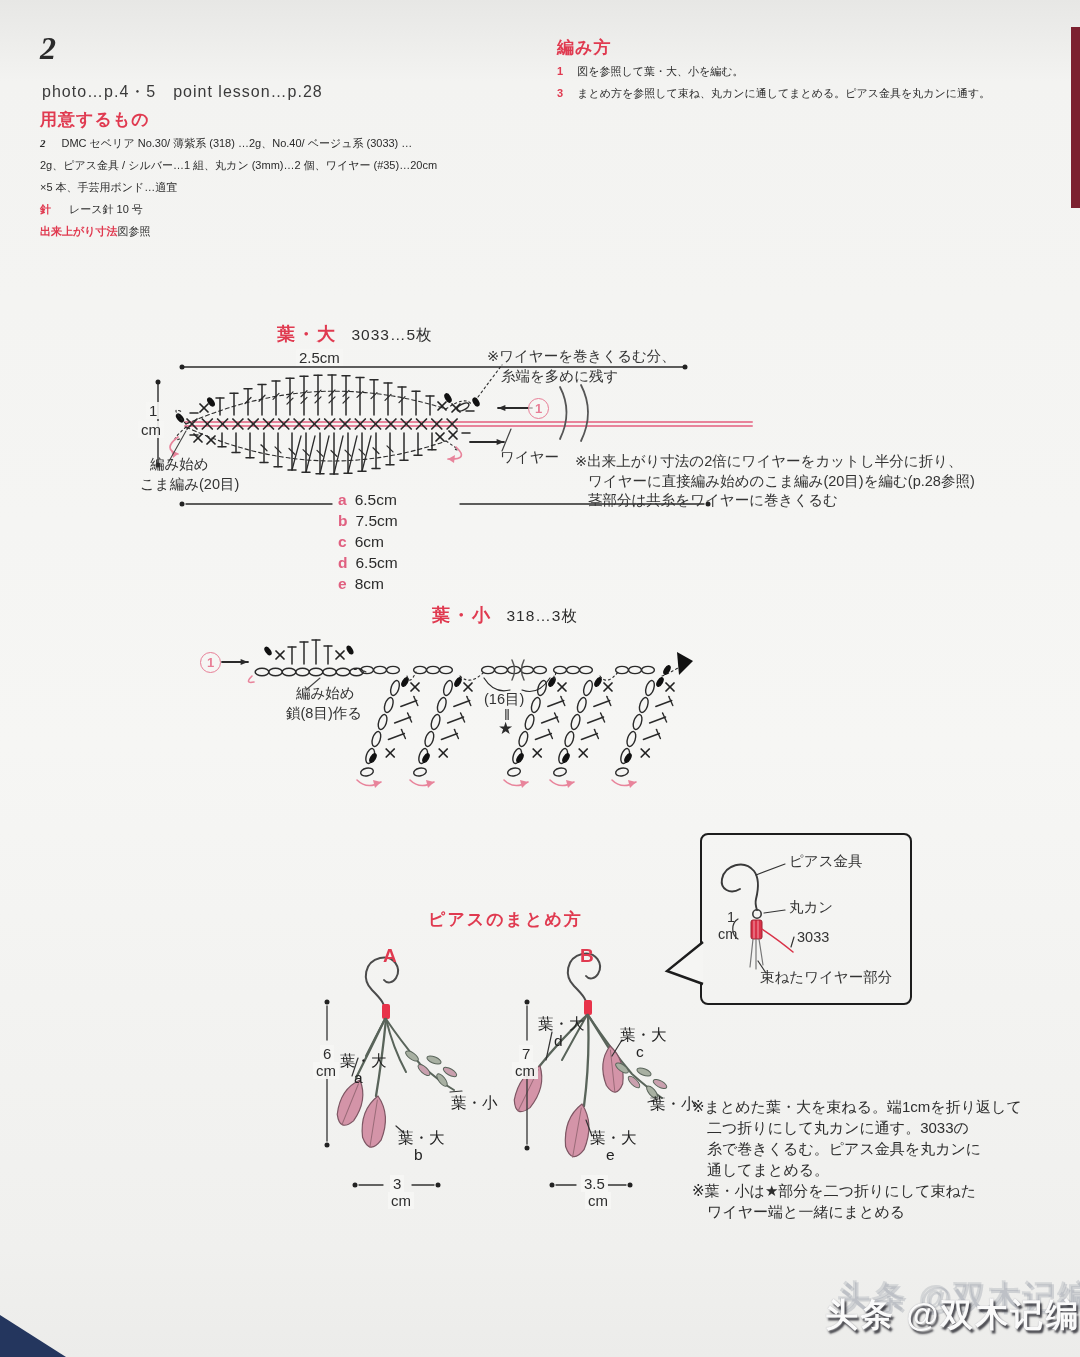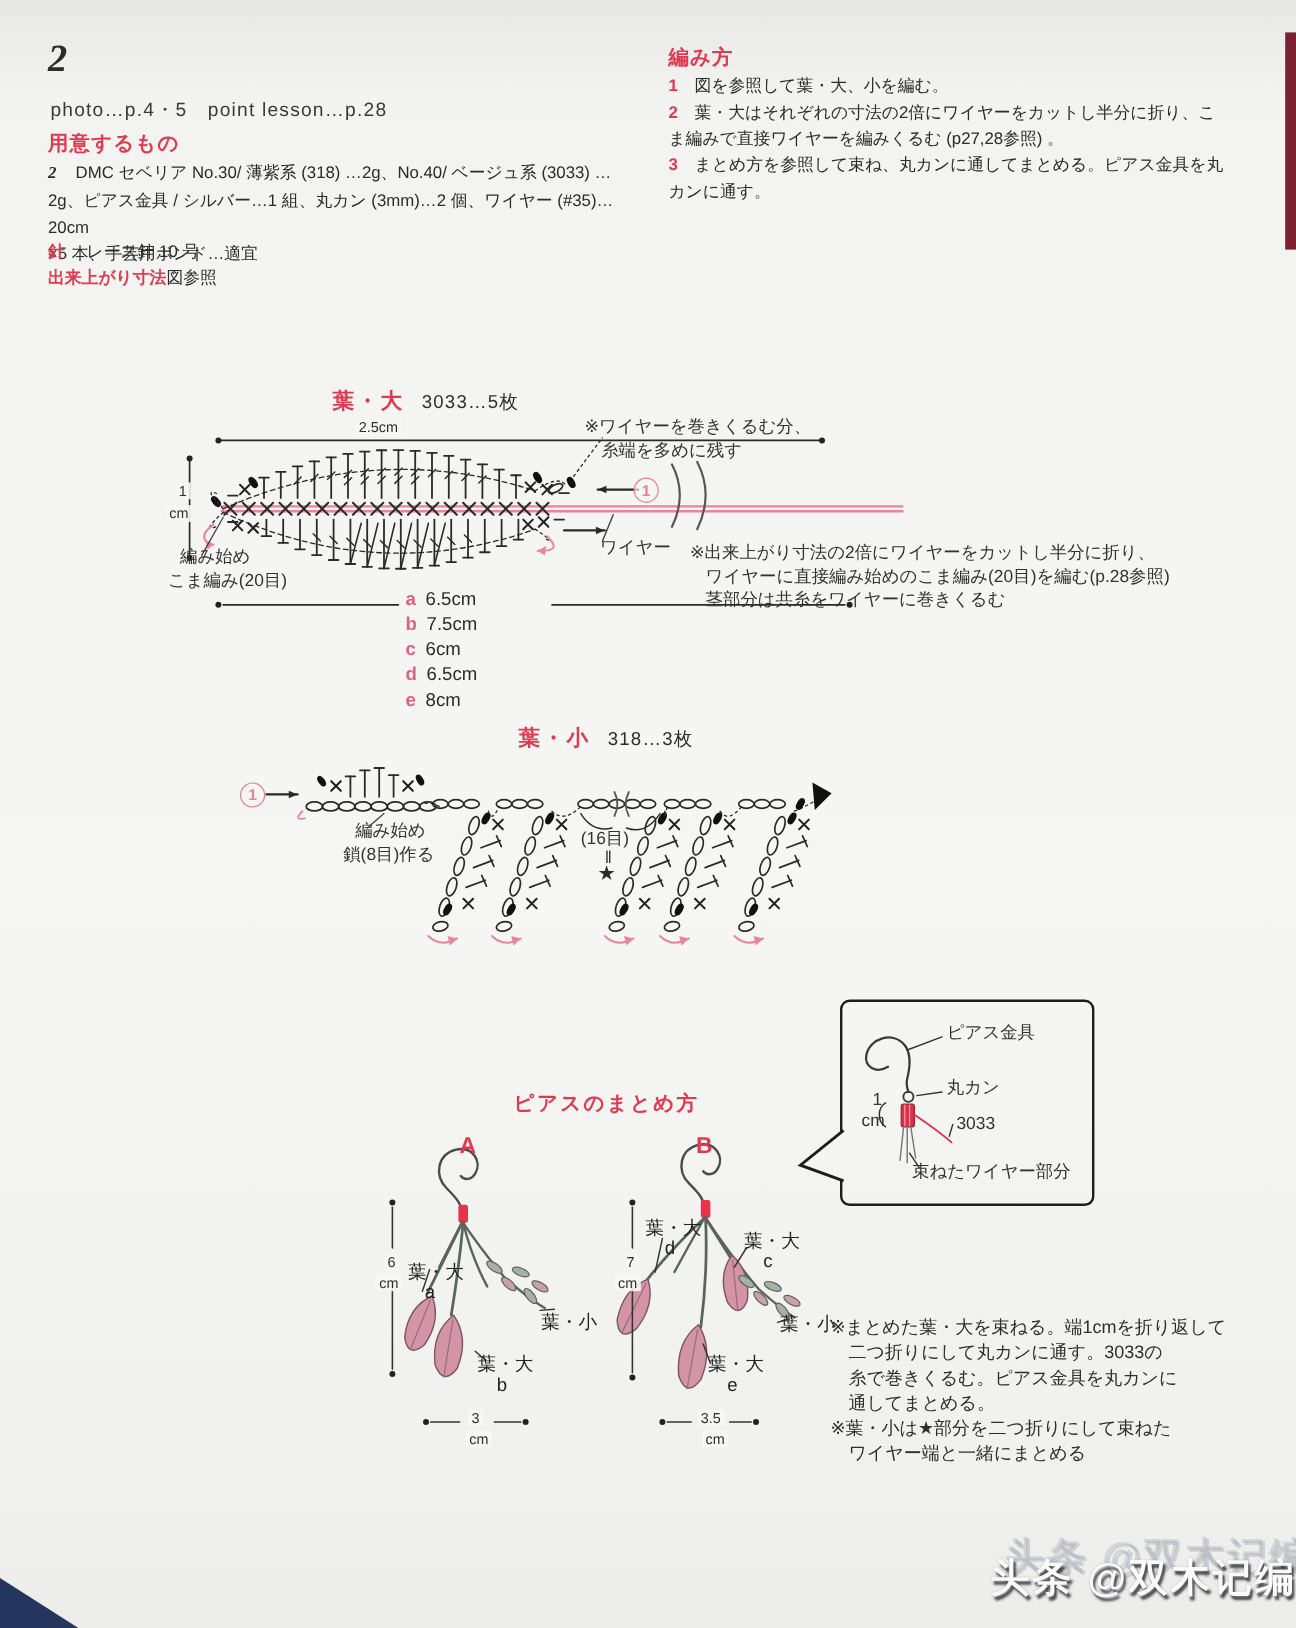--- a/index.html
+++ b/index.html
@@ -7,26 +7,26 @@
     width:1080px;height:1357px;position:relative;overflow:hidden;
     font-family:"Liberation Sans","DejaVu Sans",sans-serif;
     background:linear-gradient(180deg,#e7e7e5 0%,#f3f3f1 6%,#f6f6f4 55%,#f0f0ee 92%,#ececea 100%);
     color:#2b2b2b;
   }
   .abs{position:absolute;}
   .red{color:#e03a50;}
   .bold{font-weight:bold;}
   .serif-num{font-family:"Liberation Serif","DejaVu Serif",serif;font-style:italic;font-weight:bold;}
   .heading{font-size:17px;font-weight:bold;color:#e03a50;letter-spacing:1px;}
-  .body-text{font-size:14px;line-height:22px;}
+  .body-text{font-size:11px;line-height:22px;}
   .step{margin:0;}
   .step .num{color:#e03a50;font-weight:bold;margin-right:14px;}
   .chart-title{font-size:18px;font-weight:bold;color:#e03a50;letter-spacing:2px;}
   .chart-spec{font-size:15.5px;color:#2e2e2e;margin-left:10px;letter-spacing:1px;}
-  .dim-label{font-size:12px;color:#2e2e2e;background:rgba(246,246,244,0.9);padding:0 3px;}
+  .dim-label{font-size:15px;color:#2e2e2e;background:rgba(246,246,244,0.9);padding:0 3px;}
   .small-note{font-size:14.5px;line-height:19.5px;color:#333;}
   .circled-num{
     display:inline-block;width:19px;height:19px;border:1.6px solid #e87f97;border-radius:50%;
     color:#e87f97;font-size:13px;line-height:19px;text-align:center;font-weight:bold;background:rgba(246,246,244,0.7);
   }
   .len-row{font-size:15.5px;line-height:21px;}
   .len-row .key{color:#e06080;margin-right:8px;font-weight:bold;}
   .ab-label{font-size:19px;font-weight:bold;color:#e03a50;}
   .part-label{font-size:15.5px;color:#222;line-height:17px;}
   .callout-box{
@@ -60,21 +60,20 @@
 <div class="abs body-text" style="left:40px;top:198px;">
   <span class="red bold" style="margin-right:18px;">針</span><span>レース針 10 号</span>
 </div>
 <div class="abs body-text" style="left:40px;top:220px;">
   <span class="red bold" style="">出来上がり寸法</span><span>図参照</span>
 </div>
 
 <div class="abs heading" style="left:557px;top:36px;">編み方</div>
 <div class="abs body-text" style="left:557px;top:60px;width:470px;">
   <p class="step"><span class="num">1</span><span>図を参照して葉・大、小を編む。</span></p>
-  <p class="step"><span class="num">2</span><span>葉・大はそれぞれの寸法の2倍にワイヤーをカットし半分に折り、こま編みで直接ワイヤーを編みくるむ (p27,28参照) 。</span></p>
   <p class="step"><span class="num">3</span><span>まとめ方を参照して束ね、丸カンに通してまとめる。ピアス金具を丸カンに通す。</span></p>
 </div>
 
 <div class="abs" style="left:277px;top:322px;">
   <span class="chart-title">葉・大</span>
   <span class="chart-spec">3033…5枚</span>
 </div>
 
 <svg id="chart-large" style="left:140px;top:345px;" width="660" height="225" viewBox="0 0 660 225">
     <line x1="42" y1="22" x2="545" y2="22" stroke="#2a2a2a" stroke-width="1.4" stroke-linecap="round"></line>

